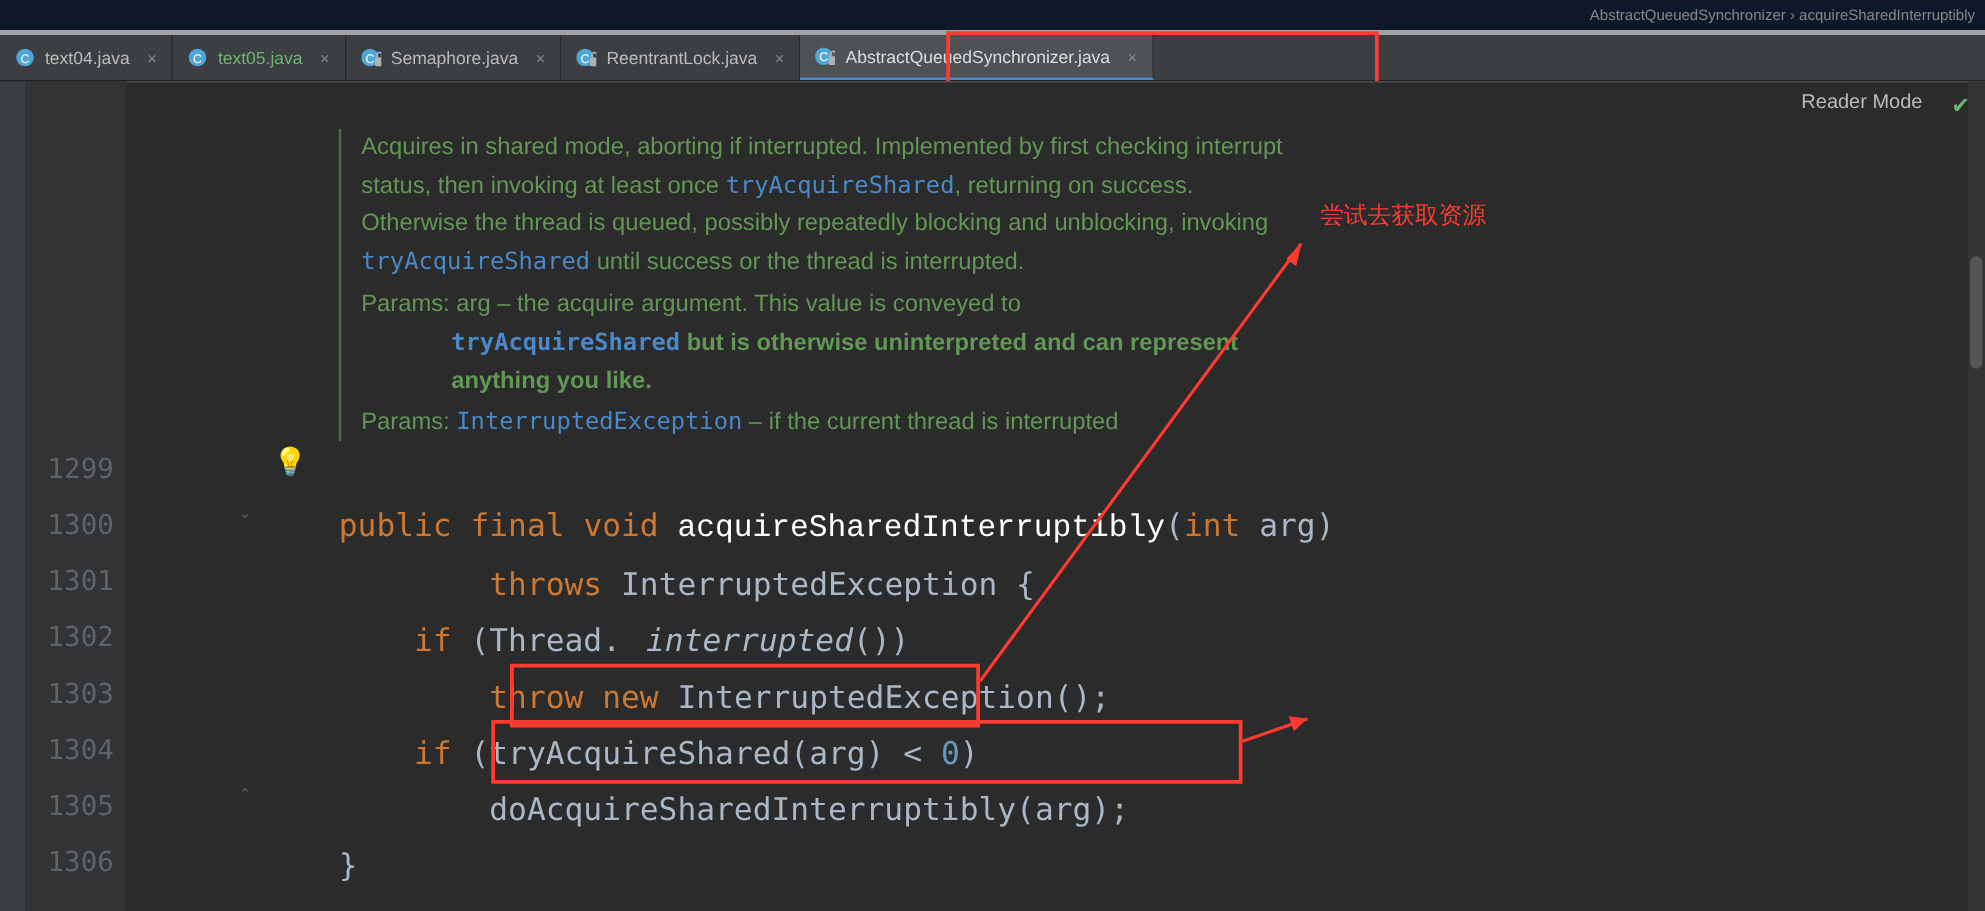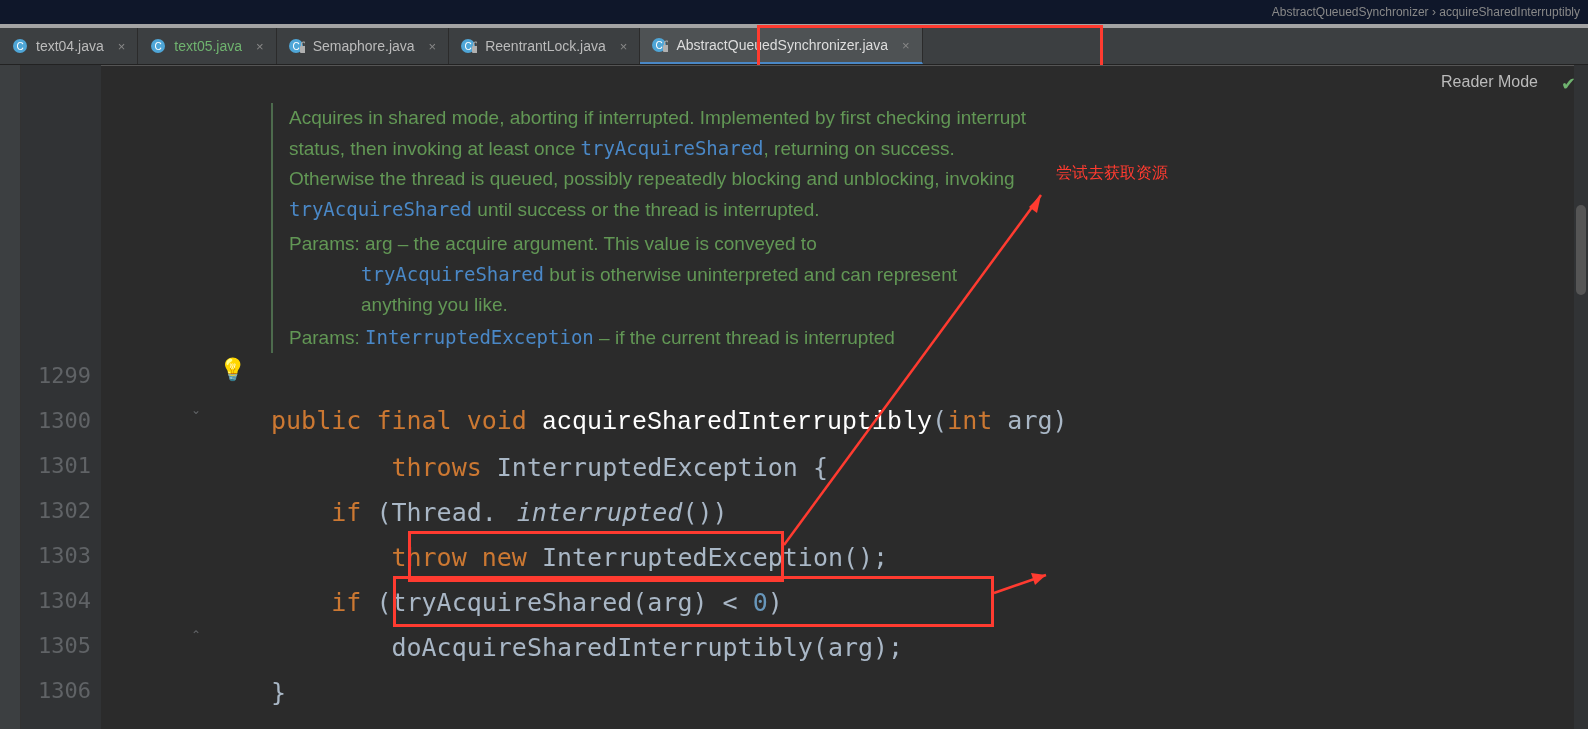--- a/index.html
+++ b/index.html
@@ -12,32 +12,32 @@
 .tab .label{white-space:nowrap;}
 .tab .label.green{color:#6fb36f;}
 .highlight-tab-box{position:absolute;border:3px solid #ff3b30;pointer-events:none;}
 .editor-area{display:flex;height:calc(729px - 24px - 36px);}
 .left-strip{width:20px;background:#3c3f41;border-right:1px solid #323232;}
 .gutter{width:80px;background:#313335;color:#606366;font-family:Consolas,monospace;font-size:22px;text-align:right;padding-top:288px;line-height:45px;padding-right:10px;box-sizing:border-box;position:relative;}
 .gutter .ln{height:45px;display:flex;align-items:center;justify-content:flex-end;}
 .code-region{flex:1;position:relative;background:#2b2b2b;}
 .doc-block{position:absolute;left:170px;top:14px;width:740px;border-left:2px solid #4d6b4d;padding-left:16px;font-size:19px;line-height:30px;color:#629755;font-family:"Segoe UI",sans-serif;margin-top:24px;}
 .doc-block .api{color:#4A88C7;font-family:Consolas,monospace;}
-.doc-block .ind{padding-left:72px;display:block;}
+.doc-block .ind{padding-left:72px;display:block;font-weight:bold;}
 .bulb{position:absolute;left:118px;top:292px;color:#f0a732;font-size:22px;}
 .code{position:absolute;left:170px;top:288px;font-family:Consolas,monospace;font-size:25px;line-height:45px;white-space:pre;color:#a9b7c6;}
 .kw{color:#cc7832;}
 .fn{color:#ffffff;font-family:Liberation Mono, monospace;}
 .pm{color:#a9b7c6;}
 .it{font-style:italic;color:#a9b7c6;margin-left:20px;}
 .num{color:#6897bb;}
 .reader{position:absolute;right:50px;top:8px;color:#bbb;font-size:16px;}
 .check{position:absolute;right:12px;top:8px;color:#6fb36f;font-size:18px;}
 .ann-box{position:absolute;border:3px solid #ff3b30;pointer-events:none;}
-.ann-text{position:absolute;color:#ff3b30;font-size:16px;font-family:"Microsoft YaHei",sans-serif;line-height:26px;}
+.ann-text{position:absolute;color:#ff3b30;font-size:19px;font-family:"Microsoft YaHei",sans-serif;line-height:26px;}
 svg.arrow{position:absolute;pointer-events:none;}
 svg.arrow line{stroke:#ff3b30;stroke-width:2.5;}
 svg.arrow polygon{fill:#ff3b30;}
 .fold{position:absolute;width:14px;height:14px;color:#606366;font-size:12px;}
 .scrollbar-track{position:absolute;right:0;top:60px;width:14px;height:669px;background:#313335;}
 .scrollbar-thumb{position:absolute;right:2px;width:10px;background:#555;border-radius:5px;}
 .top-sep{position:absolute;left:0;right:0;top:59px;height:1px;background:#555;}
 </style>
 </head>
 <body>

